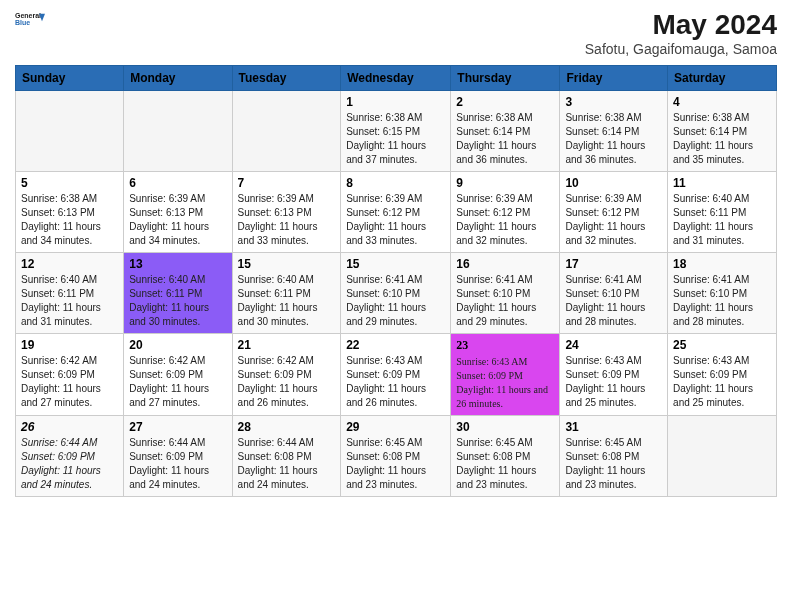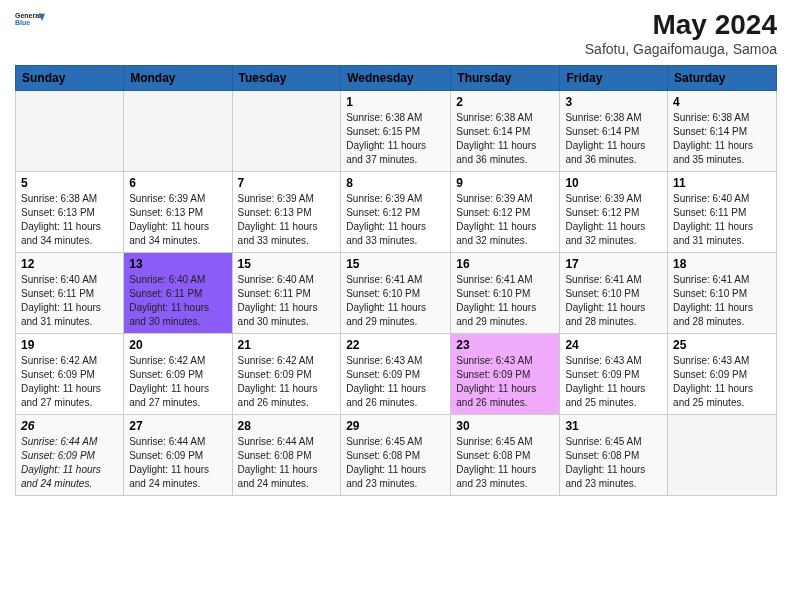--- a/index.html
+++ b/index.html
@@ -167,21 +167,21 @@
         </tr>
         <tr>
           <td style="background: rgb(255, 255, 255);"><span class="day-num">19</span>
         <span class="day-info">Sunrise: 6:42 AM<br>Sunset: 6:09 PM<br>Daylight: 11 hours and 27 minutes.</span></td>
           <td style="background: rgb(255, 255, 255);"><span class="day-num">20</span>
         <span class="day-info">Sunrise: 6:42 AM<br>Sunset: 6:09 PM<br>Daylight: 11 hours and 27 minutes.</span></td>
           <td style="background: rgb(255, 255, 255);"><span class="day-num">21</span>
         <span class="day-info">Sunrise: 6:42 AM<br>Sunset: 6:09 PM<br>Daylight: 11 hours and 26 minutes.</span></td>
           <td style="background: rgb(255, 255, 255);"><span class="day-num">22</span>
         <span class="day-info">Sunrise: 6:43 AM<br>Sunset: 6:09 PM<br>Daylight: 11 hours and 26 minutes.</span></td>
-          <td style="background: #f0abfc;"><span class="day-num">23</span>
+          <td style="background: #d946ef; font-family: Liberation Serif, serif;"><span class="day-num">23</span>
         <span class="day-info">Sunrise: 6:43 AM<br>Sunset: 6:09 PM<br>Daylight: 11 hours and 26 minutes.</span></td>
           <td style="background: rgb(255, 255, 255);"><span class="day-num">24</span>
         <span class="day-info">Sunrise: 6:43 AM<br>Sunset: 6:09 PM<br>Daylight: 11 hours and 25 minutes.</span></td>
           <td style="background: rgb(255, 255, 255);"><span class="day-num">25</span>
         <span class="day-info">Sunrise: 6:43 AM<br>Sunset: 6:09 PM<br>Daylight: 11 hours and 25 minutes.</span></td>
         </tr>
         <tr>
           <td style="background: rgb(249, 249, 249); font-style: italic;"><span class="day-num">26</span>
         <span class="day-info">Sunrise: 6:44 AM<br>Sunset: 6:09 PM<br>Daylight: 11 hours and 24 minutes.</span></td>
           <td style="background: rgb(249, 249, 249);"><span class="day-num">27</span>

